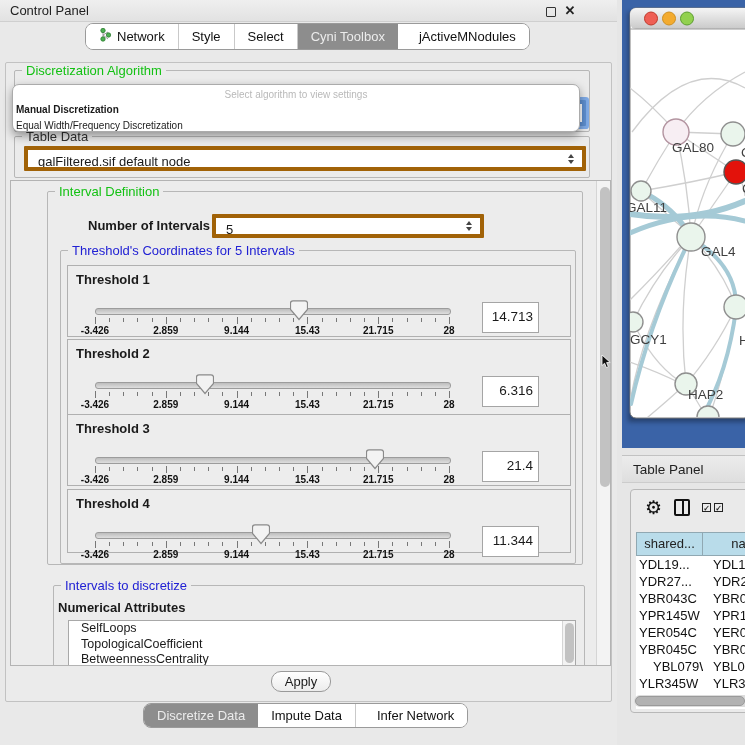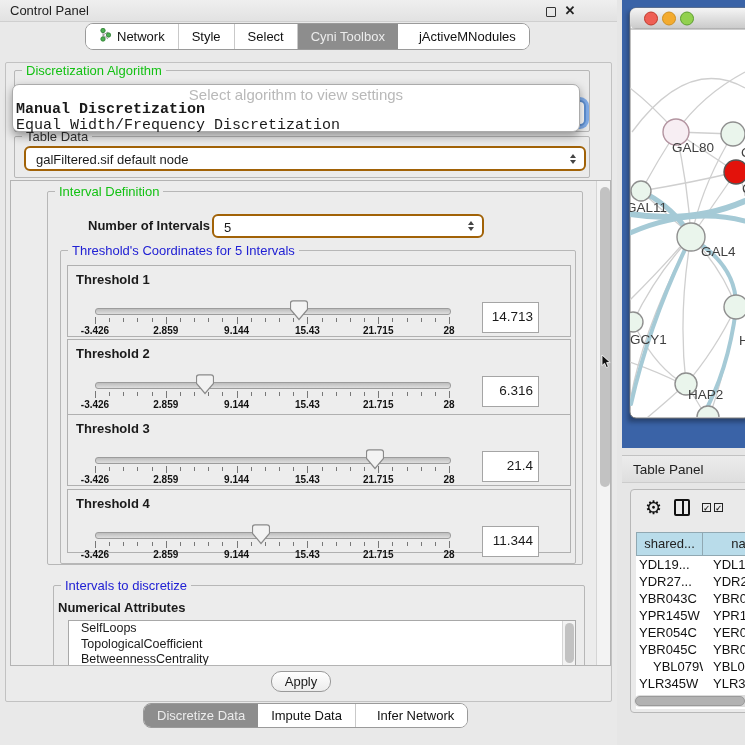--- a/index.html
+++ b/index.html
@@ -16,30 +16,30 @@
     overflow:hidden;height:25px;font-size:13px;}
   .tabbar .tab{display:flex;align-items:center;gap:5px;padding:0 13px;background:#fff;color:#111;
     border-right:1px solid #c9c9c9;cursor:default;white-space:nowrap;}
   .tabbar .tab:last-child{border-right:none;padding-left:21px;}
   .tabbar .tab.sel{background:#8d8d8d;color:#ececec;border-right:none;}
   .main-panel{left:5px;top:62px;width:607px;height:640px;background:#ebebeb;border:1px solid #c2c2c2;border-radius:2px;}
   .group{border:1px solid #b7b7b7;border-radius:2px;}
   .group-label{position:absolute;top:-8px;left:7px;background:#ebebeb;padding:0 4px;font-size:13px;line-height:15px;white-space:nowrap;}
   .green{color:#13c113;}
   .bluelab{color:#2121d4;}
-  .combo{background:#fff;border:2px solid #a16207;border-radius:6px;font-size:13px;line-height:23px;
+  .combo{background:#fff;border:4px solid #a16207;border-radius:1px;font-size:13px;line-height:23px;
     padding-left:10px;white-space:nowrap;overflow:hidden;}
   .stepper{position:absolute;right:8px;top:50%;transform:translateY(-50%);display:flex;flex-direction:column;gap:2px;}
   .tri-up{width:0;height:0;border-left:3.5px solid transparent;border-right:3.5px solid transparent;border-bottom:4.5px solid #444;}
   .tri-dn{width:0;height:0;border-left:3.5px solid transparent;border-right:3.5px solid transparent;border-top:4.5px solid #444;}
   .focus-ring{box-shadow:0 0 0 3px rgba(100,155,230,.8);border-color:#5e8fd0;}
   .popup{left:12px;top:84px;width:568px;height:48px;background:#fff;border:1px solid #ababab;border-radius:7px;
-    box-shadow:0 4px 10px rgba(0,0,0,.38);z-index:9;font-size:15px;}
+    box-shadow:0 4px 10px rgba(0,0,0,.38);z-index:9;font-size:10px;}
   .popup .ph{color:#b9b9b9;text-align:center;height:15px;line-height:15px;margin-top:2px;}
-  .popup .opt{padding-left:3px;height:15.5px;line-height:15.5px;white-space:nowrap;font-family:Liberation Mono, monospace;}
+  .popup .opt{padding-left:3px;height:15.5px;line-height:15.5px;white-space:nowrap;}
   .popup .opt.hl{font-weight:bold;}
   .scrollpane{left:10px;top:180px;width:601px;height:486px;background:#ececec;border:1px solid #b3b3b3;overflow:hidden;}
   .vtrack{background:#f3f3f3;border-left:1px solid #d5d5d5;}
   .vthumb{background:#c2c2c2;border-radius:7px;}
   .tbox{border:1px solid #b0b0b0;background:#ededed;}
   .tlabel{position:absolute;left:8px;top:6px;font-size:13px;font-weight:bold;}
   .track{position:absolute;left:27px;top:42px;width:354px;height:5px;border:1px solid #9c9c9c;border-radius:3px;
     background:linear-gradient(#bdbdbd,#dedede);}
   .handle{position:absolute;top:34px;width:18px;height:21px;}
   .tick{position:absolute;width:1px;background:#777;}

